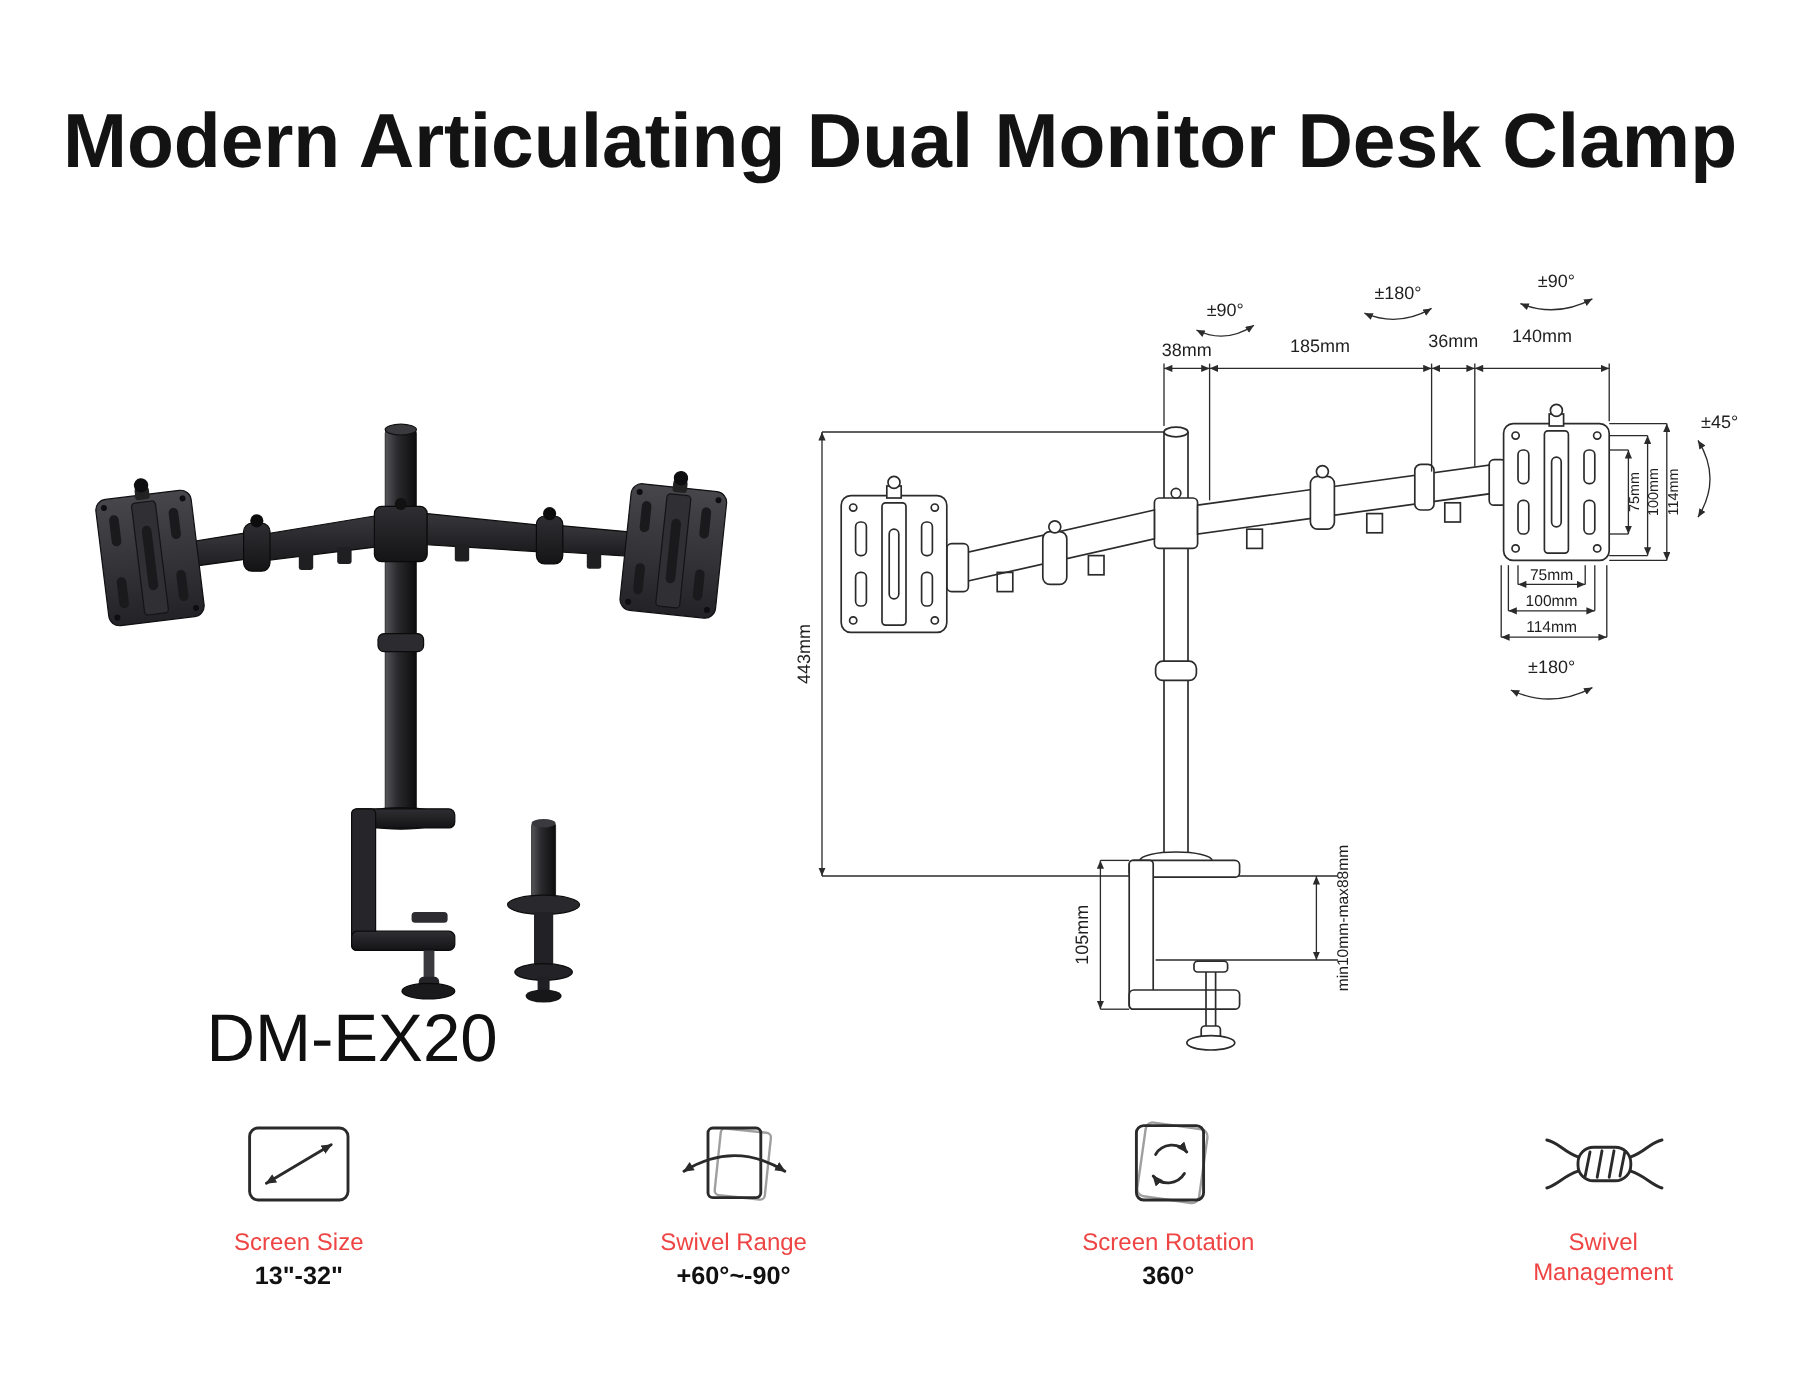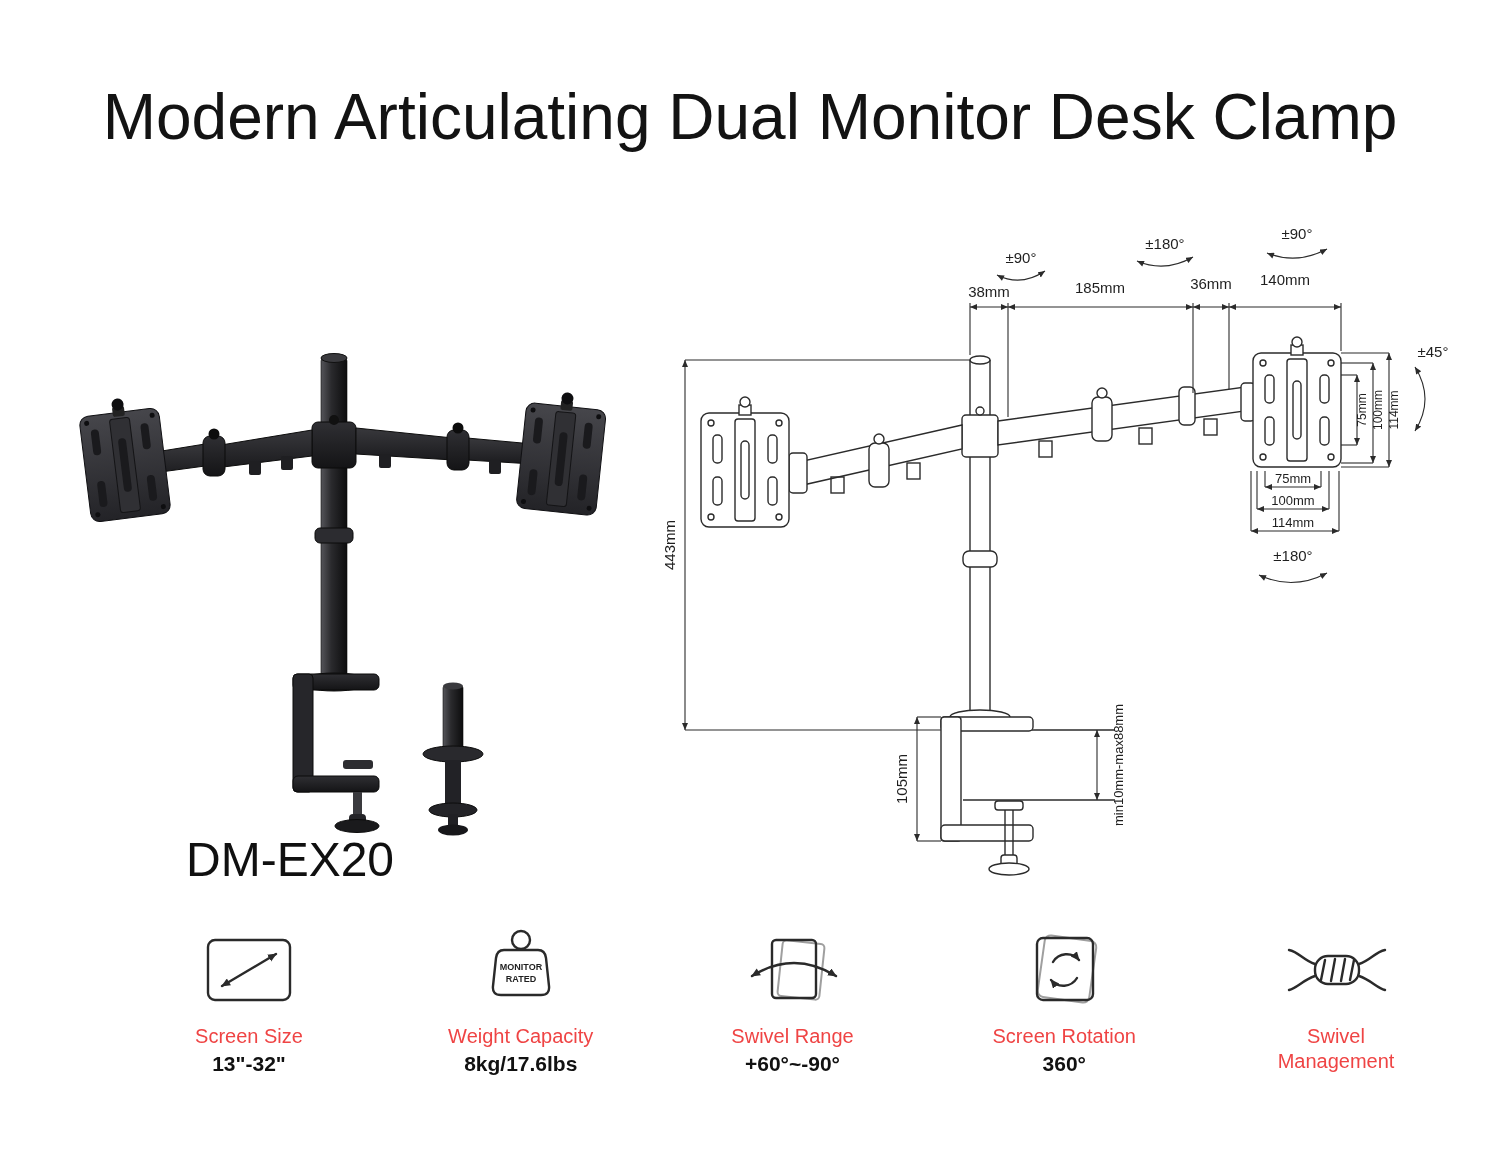--- a/index.html
+++ b/index.html
@@ -2,25 +2,25 @@
 <html><head>
 <meta charset="utf-8">
 <style>
   html,body{margin:0;padding:0;}
   body{
     width:1500px;height:1166px;background:#ffffff;position:relative;overflow:hidden;
     font-family:"Liberation Sans",sans-serif;color:#141414;
   }
   .title{
     position:absolute;top:80px;left:0;width:100%;text-align:center;
-    font-size:64px;font-weight:400;letter-spacing:0px;color:#131313;white-space:nowrap;
+    font-size:64px;font-weight:700;letter-spacing:0px;color:#131313;white-space:nowrap;
   }
   .photo{position:absolute;left:55px;top:330px;}
   .diagram{position:absolute;left:645px;top:225px;}
-  .model{position:absolute;left:186px;top:832px;font-size:48px;color:#101010;}
+  .model{position:absolute;left:172px;top:832px;font-size:56px;color:#101010;}
   .features{
     position:absolute;left:165px;right:80px;top:922px;
     display:flex;justify-content:space-between;
   }
   .feature{width:168px;text-align:center;}
   .feature svg{display:block;margin:0 auto;}
   .f-label{font-size:20px;color:#ef4444;margin-top:6px;line-height:1.25;}
   .f-value{font-size:21px;font-weight:700;color:#111;margin-top:2px;line-height:1.2;}
   svg text{font-family:"Liberation Sans",sans-serif;fill:#1f1f1f;}
   .dimtxt{font-size:15px;}
@@ -317,30 +317,20 @@
 
   <div class="feature">
     <svg width="110" height="96" viewBox="0 0 110 96">
       <rect class="icon" x="14" y="18" width="82" height="60" rx="7"></rect>
       <line class="icon" x1="28" y1="64" x2="82" y2="32" marker-start="url(#iaS)" marker-end="url(#iaE)"></line>
     </svg>
     <div class="f-label">Screen Size</div>
     <div class="f-value">13"-32"</div>
   </div>
 
-  <div class="feature">
-    <svg width="110" height="96" viewBox="0 0 110 96">
-      <circle class="icon" cx="55" cy="18" r="9"></circle>
-      <path class="icon" d="M38,28 h34 q7,0 8,8 l3,28 q1,9 -8,9 H35 q-9,0 -8,-9 l3,-28 q1,-8 8,-8 z"></path>
-      <text x="55" y="48" text-anchor="middle" style="font-size:9px;font-weight:700;stroke:none;">MONITOR</text>
-      <text x="55" y="60" text-anchor="middle" style="font-size:9px;font-weight:700;stroke:none;">RATED</text>
-    </svg>
-    <div class="f-label">Weight Capacity</div>
-    <div class="f-value">8kg/17.6lbs</div>
-  </div>
 
 
 
   <div class="feature">
     <svg width="110" height="96" viewBox="0 0 110 96">
       <rect class="icong" x="42" y="20" width="42" height="56" rx="4" transform="rotate(6 63 48)"></rect>
       <rect class="icon" x="34" y="18" width="44" height="58" rx="4"></rect>
       <path class="icon" d="M14,54 Q56,28 98,54" marker-start="url(#iaS)" marker-end="url(#iaE)"></path>
     </svg>
     <div class="f-label">Swivel Range</div>

